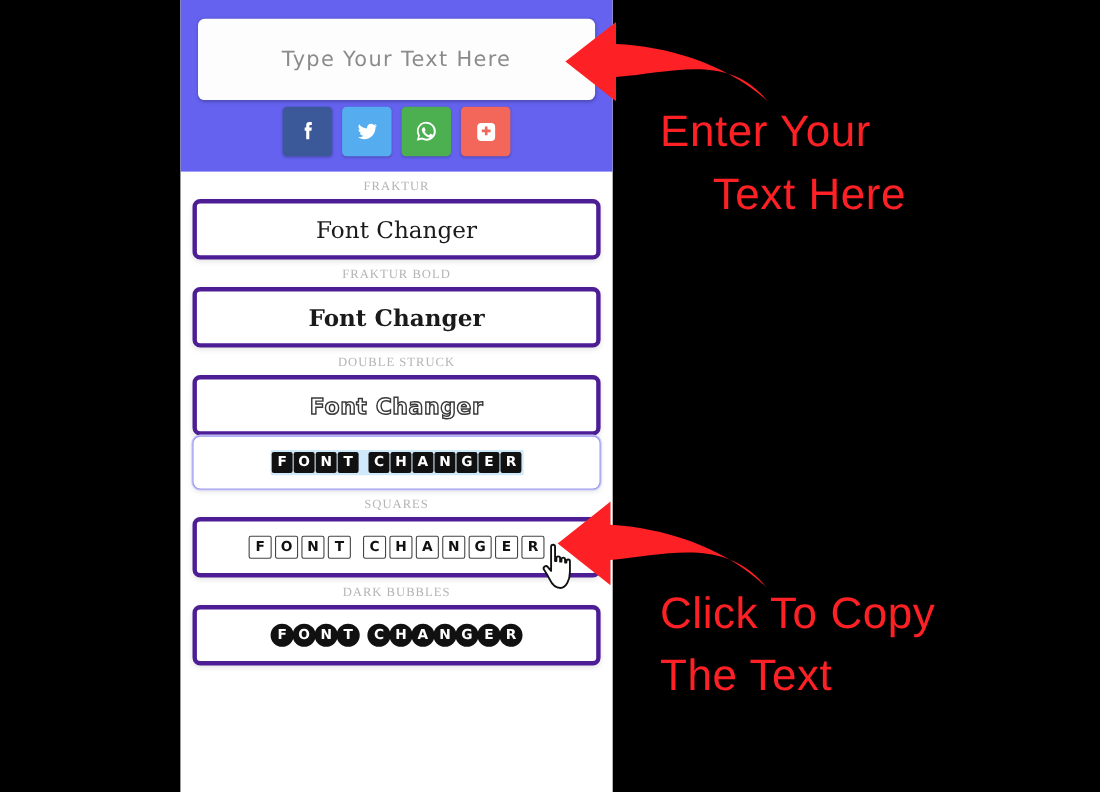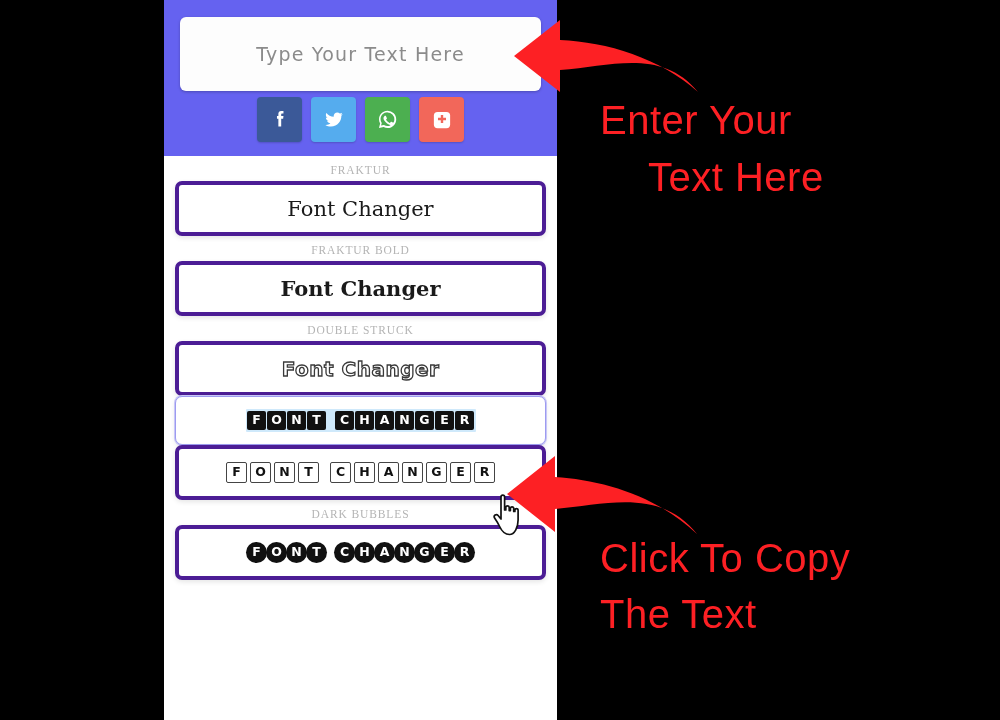--- a/index.html
+++ b/index.html
@@ -227,20 +227,21 @@
             <span class="gl">H</span>
             <span class="gl">A</span>
             <span class="gl">N</span>
             <span class="gl">G</span>
             <span class="gl">E</span>
             <span class="gl">R</span>
           </div>
         </div>
       </div>
       <div class="font-row">
+        <div class="row-label">SQUARES</div>
         <div class="row-card">
           <div class="glyph-line sq">
             <span class="gl">F</span>
             <span class="gl">O</span>
             <span class="gl">N</span>
             <span class="gl">T</span>
             <span class="sp"></span>
             <span class="gl">C</span>
             <span class="gl">H</span>
             <span class="gl">A</span>

